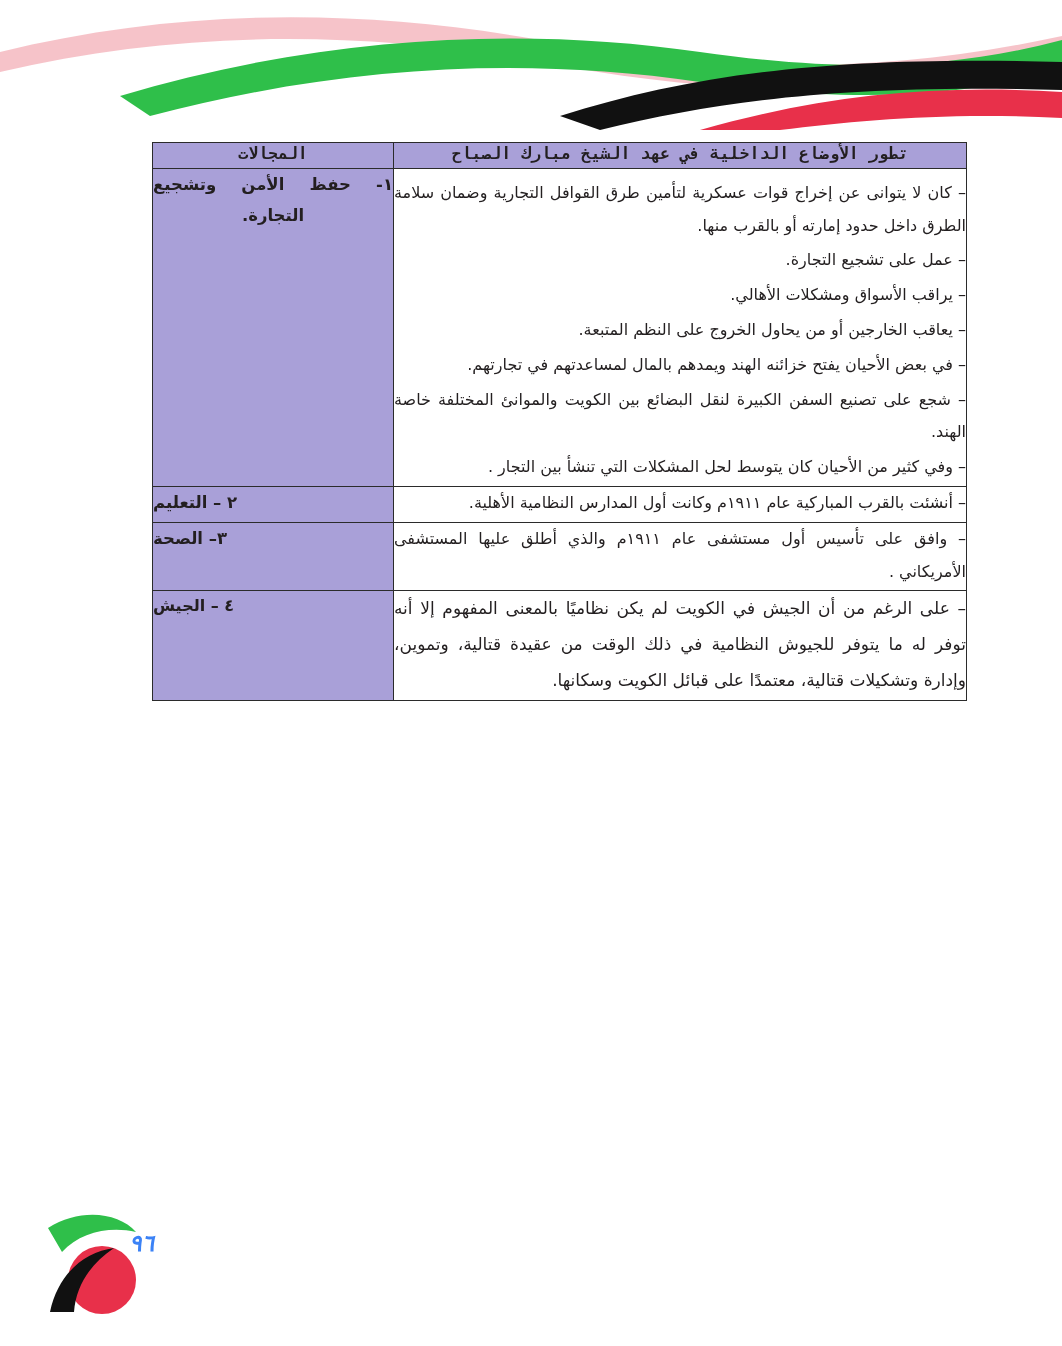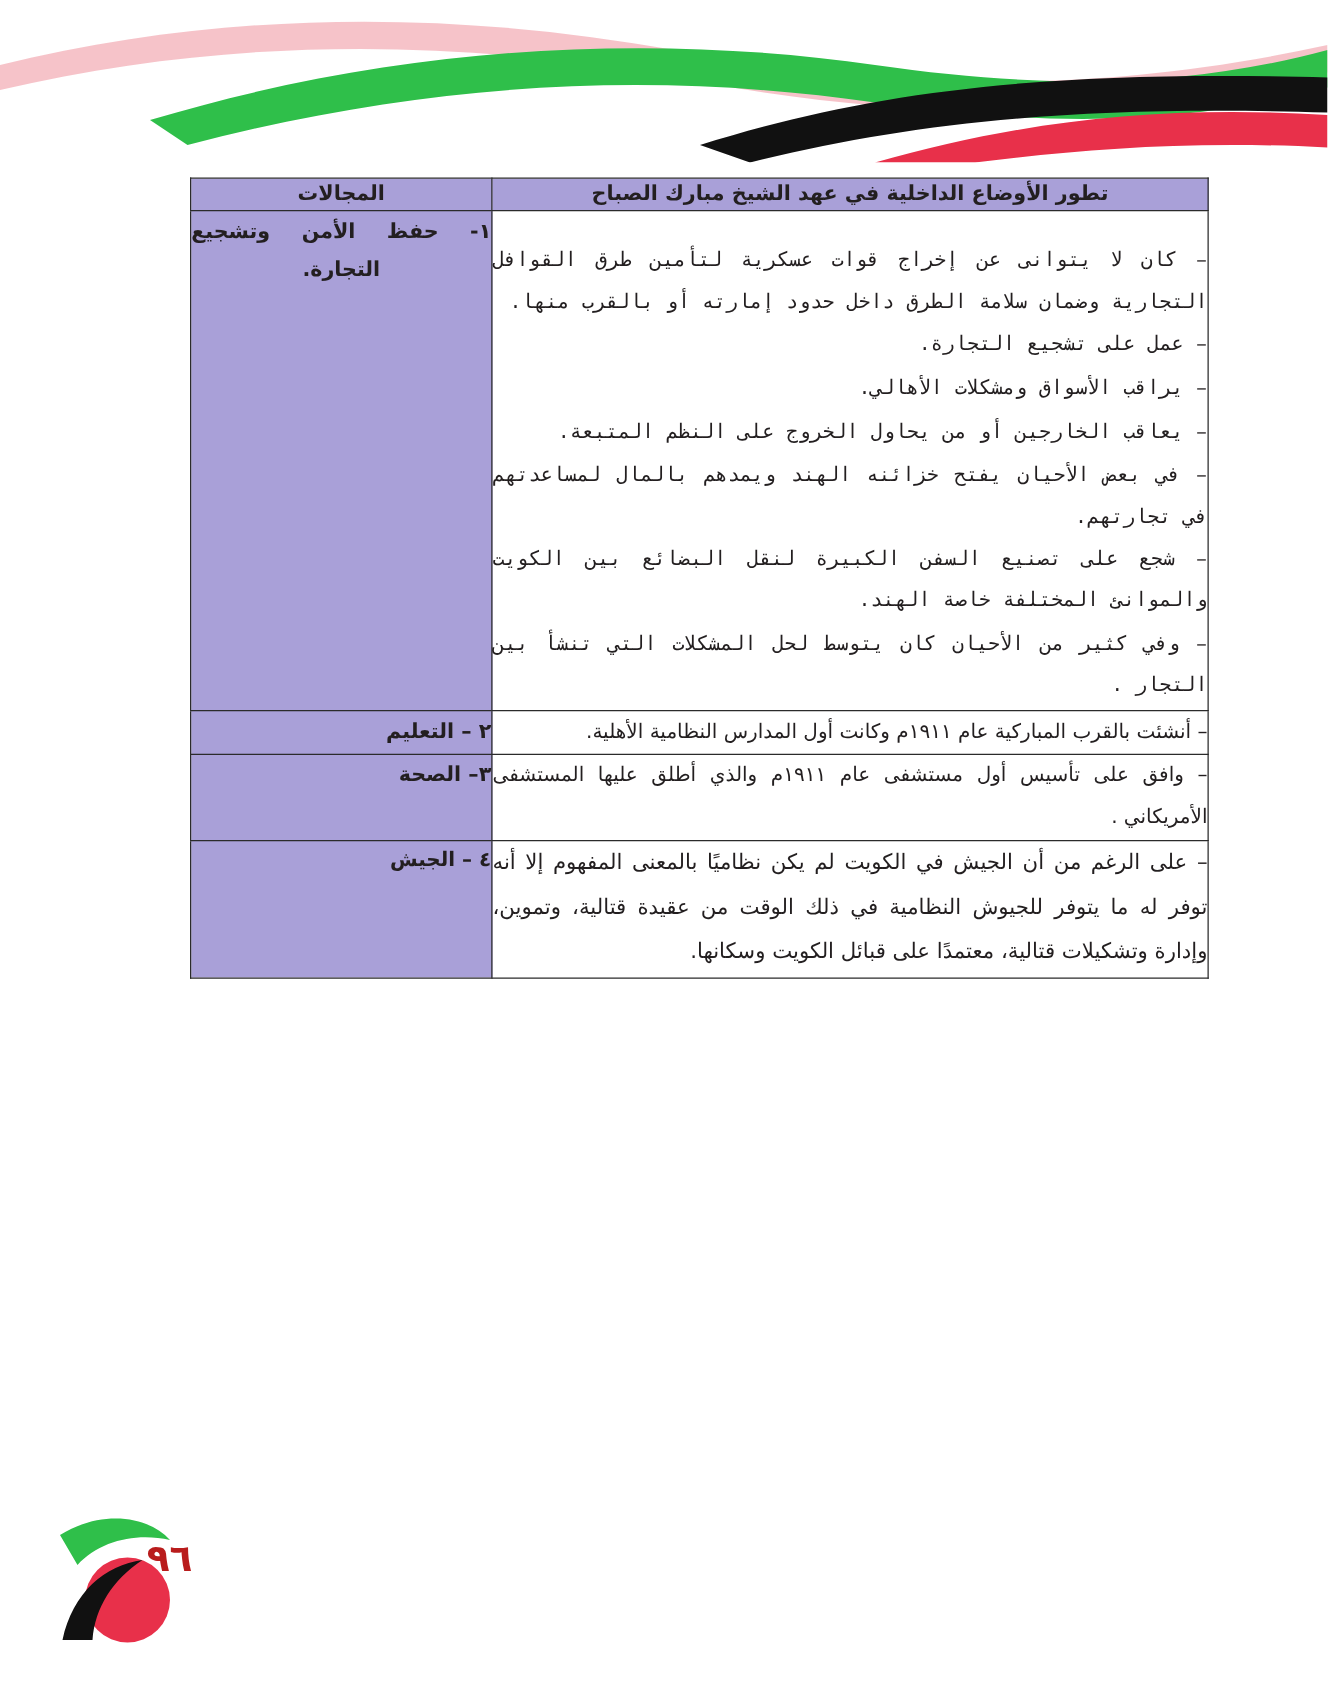--- a/index.html
+++ b/index.html
@@ -58,29 +58,30 @@
 
   
   .hdr-cell {
     background: #a9a0d8;
     text-align: center;
     font-size: 16.5px;
     font-weight: bold;
     color: #231f20;
     padding: 22px 10px 20px 10px;
     line-height: 1.5;
+    font-family: Liberation Mono, monospace;
   }
   .hdr-cell.wide { width: 572px; text-align: center; }
   .hdr-cell.narrow { width: 240px; }
 
   
   .field-cell {
     background: #a9a0d8;
     width: 240px;
-    text-align: right;
+    text-align: left;
     font-size: 16.5px;
     font-weight: bold;
     color: #231f20;
     padding: 16px 14px 14px 14px;
     line-height: 1.9;
   }
   .field-cell .field-inner {
     display: block;
   }
   .field-cell.justify-first {
@@ -106,44 +107,45 @@
   ul.bullets li {
     margin: 0 0 2px 0;
     padding: 0;
     text-align: justify;
     text-indent: 0;
   }
   ul.bullets li.centered {
     text-align: right;
   }
 
-  .row-1 .detail-cell { padding-top: 24px; font-family: Liberation Mono, monospace; }
+  .row-1 .detail-cell { padding-top: 8px; }
   .row-4 .detail-cell {
     font-size: 17px;
     line-height: 2.1;
   }
   .row-4 .field-cell { font-size: 16px; margin-left: 34px; }
 
   
   .page-badge {
     position: absolute;
     left: 40px;
     bottom: 28px;
     width: 120px;
     height: 110px;
   }
   .page-badge .num {
     position: absolute;
     right: 6px;
     top: 22px;
-    font-size: 30px;
+    font-size: 23px;
     font-weight: bold;
-    color: #b91c1c;
+    color: #3b82f6;
     letter-spacing: 0;
     font-family: "DejaVu Sans", "Liberation Sans", sans-serif;
+    font-style: italic;
   }
 </style>
 </head>
 <body>
 
 <div class="page">
 
   <svg class="top-deco" viewBox="0 0 1062 130" preserveAspectRatio="none">
     <path d="M0 52 C 180 8, 360 8, 540 40 C 700 68, 860 80, 1062 36 L 1062 58 C 860 104, 700 92, 540 62 C 360 30, 180 30, 0 72 Z" fill="#f4b8c0" opacity="0.85"></path>
     <path d="M120 96 C 320 36, 520 26, 700 52 C 840 72, 950 70, 1062 40 L 1062 70 C 950 100, 840 102, 700 82 C 520 56, 340 66, 150 116 Z" fill="#2fbf4a"></path>

